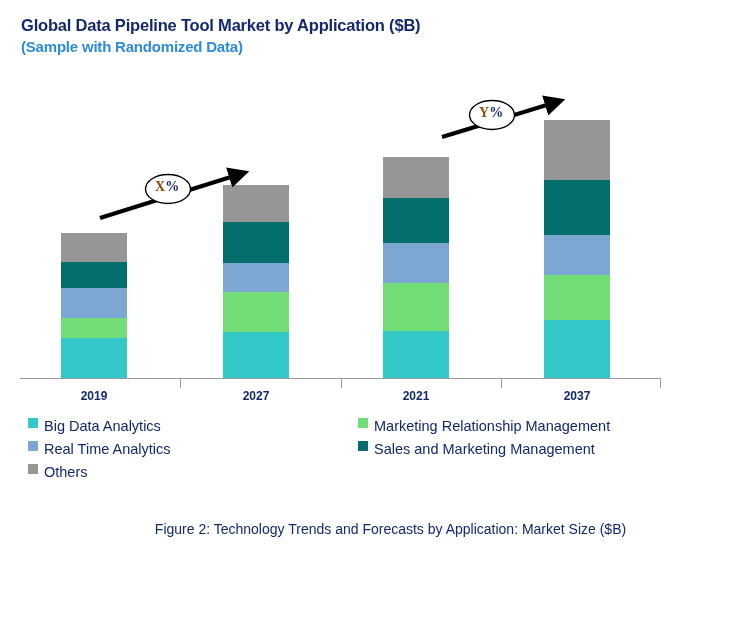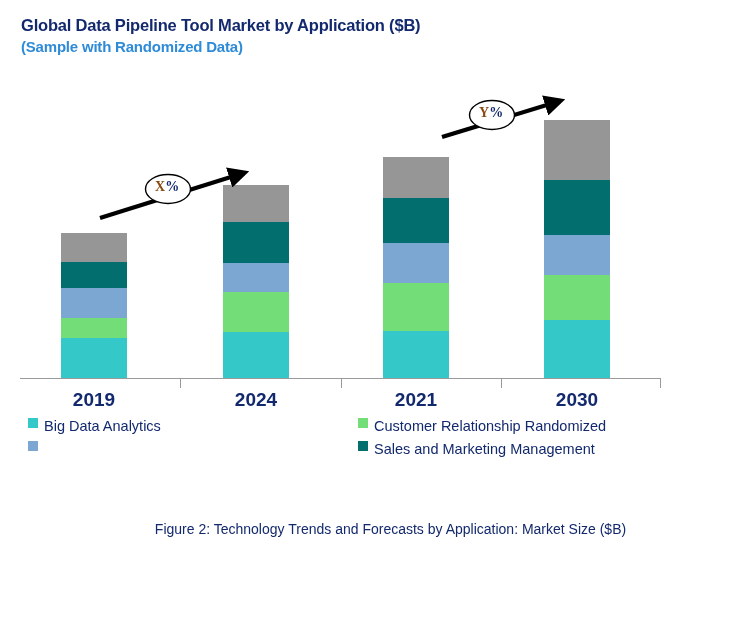--- a/index.html
+++ b/index.html
@@ -70,21 +70,21 @@
     top: 378px;
     width: 1px;
     height: 10px;
     background: #9a9a9a;
   }
   .cat-label {
     position: absolute;
     top: 389px;
     width: 120px;
     text-align: center;
-    font-size: 19px;
+    font-size: 12px;
     font-weight: bold;
     color: #13296E;
   }
 
   
   .callout {
     position: absolute;
   }
   .callout-text {
     position: absolute;
@@ -213,39 +213,44 @@
     </div>
   </div>
 
   <div id="axis-line"></div>
   <div class="axis-tick" style="left:180px;"></div>
   <div class="axis-tick" style="left:341px;"></div>
   <div class="axis-tick" style="left:501px;"></div>
   <div class="axis-tick" style="left:660px;"></div>
 
   <div class="cat-label" style="left:34px;">2019</div>
-  <div class="cat-label" style="left:196px;">2024</div>
+  <div class="cat-label" style="left:196px;">2027</div>
   <div class="cat-label" style="left:356px;">2021</div>
-  <div class="cat-label" style="left:517px;">2030</div>
+  <div class="cat-label" style="left:517px;">2037</div>
 </div>
 
 <div id="legend">
   <div class="legend-col" id="legend-col-1">
       <div class="legend-item">
         <span class="legend-swatch" style="background: rgb(53, 200, 200);"></span>
         <span class="legend-label">Big Data Analytics</span>
       </div>
       <div class="legend-item">
         <span class="legend-swatch" style="background: rgb(123, 167, 210);"></span>
+        <span class="legend-label">Real Time Analytics</span>
+      </div>
+      <div class="legend-item">
+        <span class="legend-swatch" style="background: rgb(150, 150, 150);"></span>
+        <span class="legend-label">Others</span>
       </div>
     </div>
   <div class="legend-col" id="legend-col-2">
       <div class="legend-item">
         <span class="legend-swatch" style="background: rgb(115, 222, 120);"></span>
-        <span class="legend-label">Customer Relationship Randomized</span>
+        <span class="legend-label">Marketing Relationship Management</span>
       </div>
       <div class="legend-item">
         <span class="legend-swatch" style="background: rgb(2, 110, 110);"></span>
         <span class="legend-label">Sales and Marketing Management</span>
       </div>
     </div>
 </div>
 
 <div id="caption">Figure 2: Technology Trends and Forecasts by Application: Market Size ($B)</div>
 

